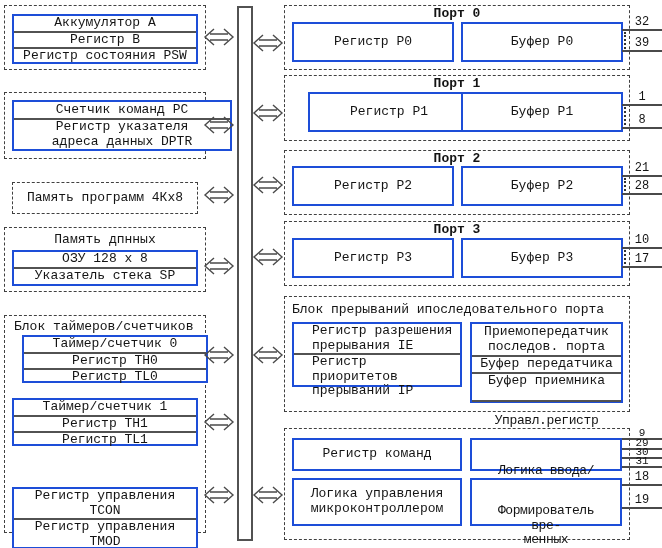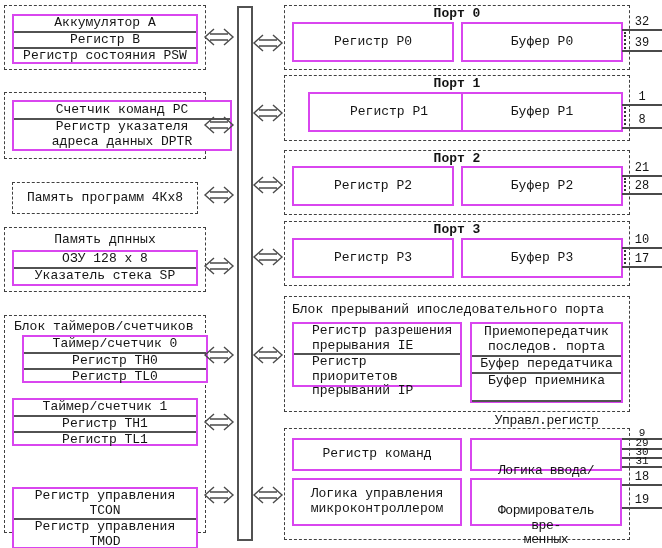--- a/index.html
+++ b/index.html
@@ -1,21 +1,21 @@
 <!DOCTYPE html>
 <html><head>
 <meta charset="utf-8">
 <style>
   html,body{margin:0;padding:0;background:#fff;}
   .stage{position:relative;width:662px;height:548px;background:#fff;overflow:hidden;
          font-family:"Liberation Mono","DejaVu Sans Mono",monospace;
          font-size:13px;color:#141414;line-height:1.12;}
   .abs{position:absolute;box-sizing:border-box;}
   .dashed{border:1.5px dashed #404040;background:#fff;}
-  .sbox{border:2px solid #d946ef;background:#fff;display:flex;flex-direction:column;}
+  .sbox{border:2px solid #1d4ed8;background:#fff;display:flex;flex-direction:column;}
   .r{flex:1;display:flex;flex-direction:column;align-items:center;justify-content:center;
      text-align:center;padding:0 2px;}
   .r + .r{border-top:2px solid #525252;}
   .left-al{align-items:flex-start;text-align:left;padding-left:18px;}
   .bold{font-weight:bold;}
   .ctr{display:flex;align-items:center;justify-content:center;text-align:center;}
   .tight{padding:12px;letter-spacing:-0.4px;margin-top:12px;}
   .pline{position:absolute;left:622px;width:40px;height:2px;background:#4a4a4a;}
   .pnum{position:absolute;left:628px;width:28px;text-align:center;font-size:12px;}
   .pnum-sm{font-size:11px;}

